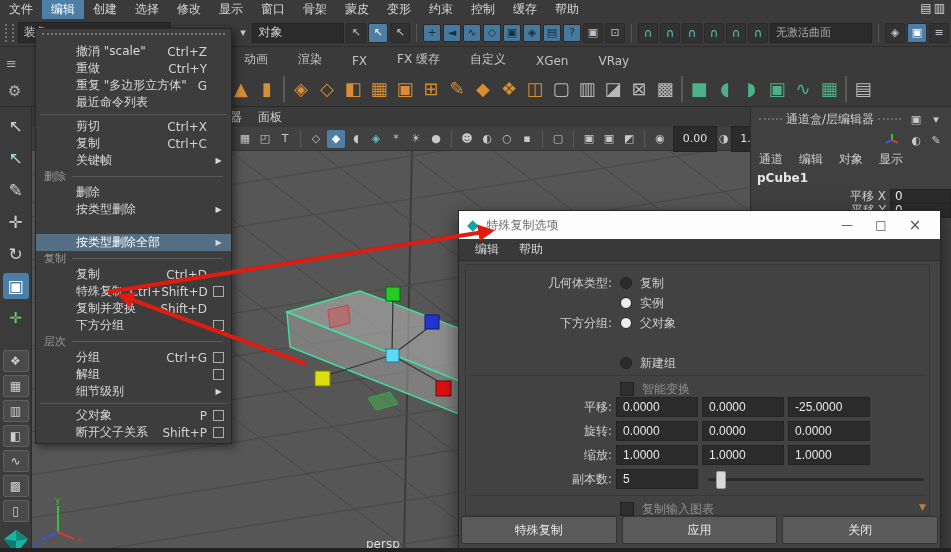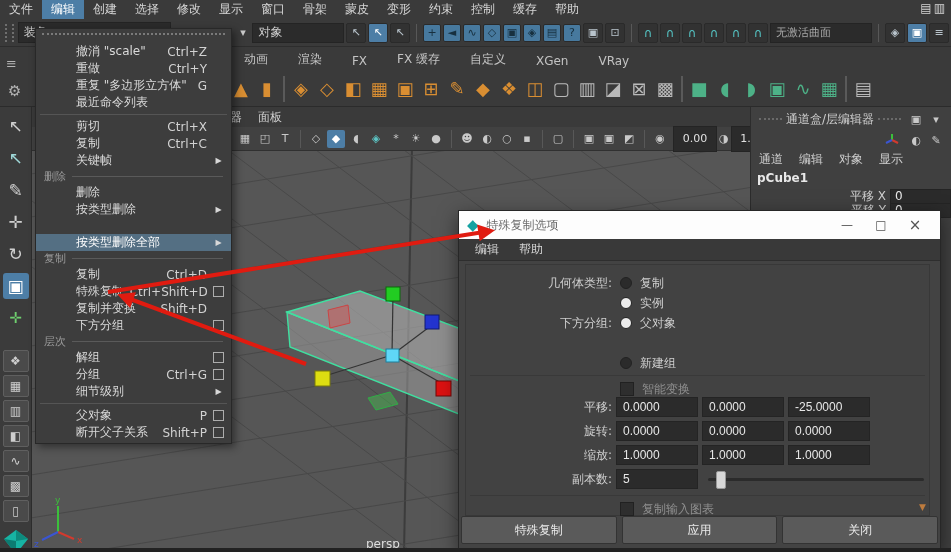--- a/index.html
+++ b/index.html
@@ -483,29 +483,29 @@
         <span class="sc"></span>
         <span class="tail">
           <span class="ob"></span>
         </span>
       </div>
     <div class="msec">
         <span>层次</span>
         <span class="line"></span>
       </div>
     <div class="mi">
-        <span class="lab">解组</span>
-        <span class="sc"></span>
-        <span class="tail">
-          <span class="ob"></span>
-        </span>
-      </div>
-    <div class="mi">
         <span class="lab">分组</span>
         <span class="sc">Ctrl+G</span>
+        <span class="tail">
+          <span class="ob"></span>
+        </span>
+      </div>
+    <div class="mi">
+        <span class="lab">解组</span>
+        <span class="sc"></span>
         <span class="tail">
           <span class="ob"></span>
         </span>
       </div>
     <div class="mi">
         <span class="lab">细节级别</span>
         <span class="sc"></span>
         <span class="tail">
           <span class="subarr">▶</span>
         </span>

